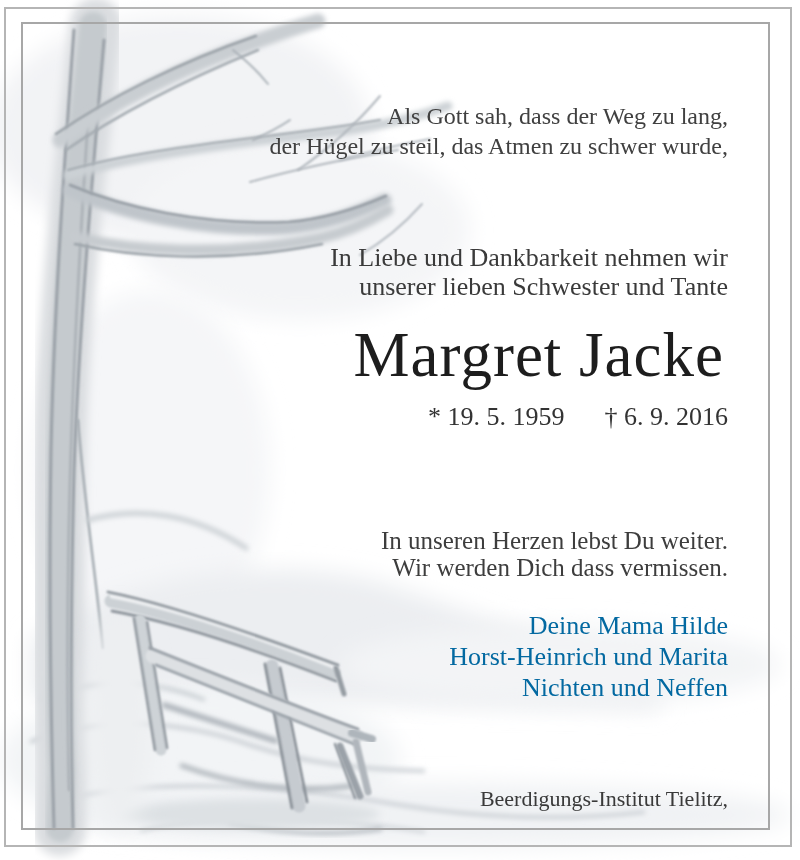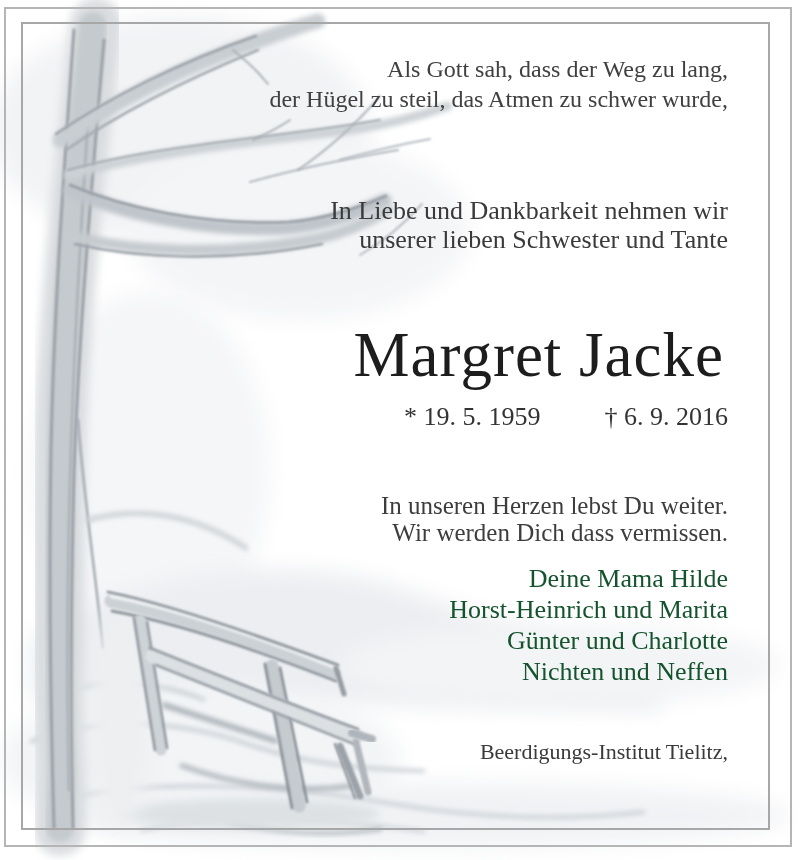--- a/index.html
+++ b/index.html
@@ -11,33 +11,33 @@
   .outer-frame{
     position:absolute;left:4px;top:7px;right:8px;bottom:13px;
     border:2px solid #b5b5b5;pointer-events:none;
   }
   .inner-frame{
     position:absolute;left:21px;top:22px;right:30px;bottom:30px;
     border:2px solid #a7a7a7;pointer-events:none;
   }
   .sketch{position:absolute;left:0;top:0;width:800px;height:860px;z-index:0;}
   .block{position:absolute;z-index:2;white-space:nowrap;}
-  .right-col{right:72px;text-align:right;}
+  .right-col{right:72px;text-align:right;margin-top:47px;}
   .poem{top:54px;font-size:24px;line-height:30px;color:#404040;}
   .intro{top:196px;font-size:26px;line-height:29px;color:#3a3a3a;text-align:right;}
   .deceased-name{
     top:322px;right:76px;font-size:63px;line-height:66px;font-weight:normal;
     color:#1d1d1d;letter-spacing:1px;
   }
   .dates{
-    top:402px;right:72px;font-size:26px;display:flex;gap:64px;
+    top:402px;right:72px;font-size:26px;display:flex;gap:40px;
     justify-content:flex-end;color:#333;
   }
-  .remembrance{top:492px;font-size:25px;line-height:27px;}
-  .mourners{top:563px;font-size:26px;line-height:31px;color:#14532d;}
+  .remembrance{top:480px;font-size:25px;line-height:27px;}
+  .mourners{top:563px;font-size:26px;line-height:31px;color:#0369a1;}
   .funeral{top:737px;font-size:22px;line-height:30px;color:#3a3a3a;}
 </style>
 </head>
 <body>
 
 <svg class="sketch" viewBox="0 0 800 860" xmlns="http://www.w3.org/2000/svg" aria-hidden="true">
   <defs>
     <filter id="b1" x="-40%" y="-40%" width="180%" height="180%">
         <feGaussianBlur stdDeviation="1.1"></feGaussianBlur>
       </filter>
@@ -151,19 +151,18 @@
 </div>
 
 <div class="block right-col remembrance">
   <div>In unseren Herzen lebst Du weiter.</div>
   <div>Wir werden Dich dass vermissen.</div>
 </div>
 
 <div class="block right-col mourners">
   <div>Deine Mama Hilde</div>
   <div>Horst-Heinrich und Marita</div>
-  <div>Günter und Charlotte</div>
   <div>Nichten und Neffen</div>
 </div>
 
 <div class="block right-col funeral">
   <div>Beerdigungs-Institut Tielitz,</div>
 </div>
 
 </body></html>

